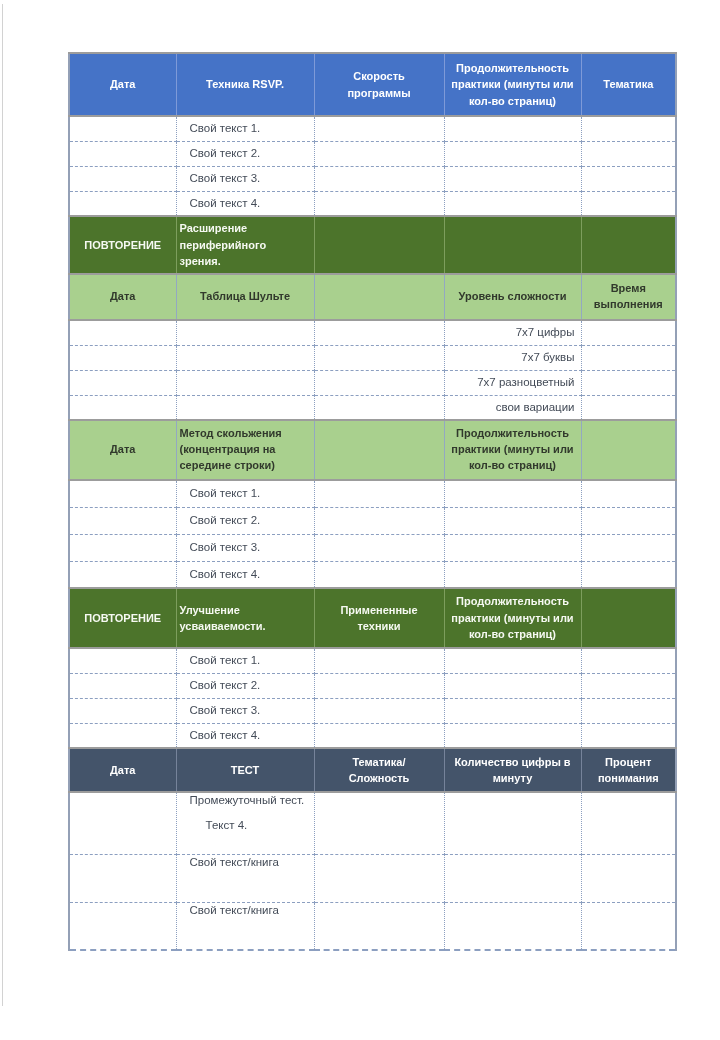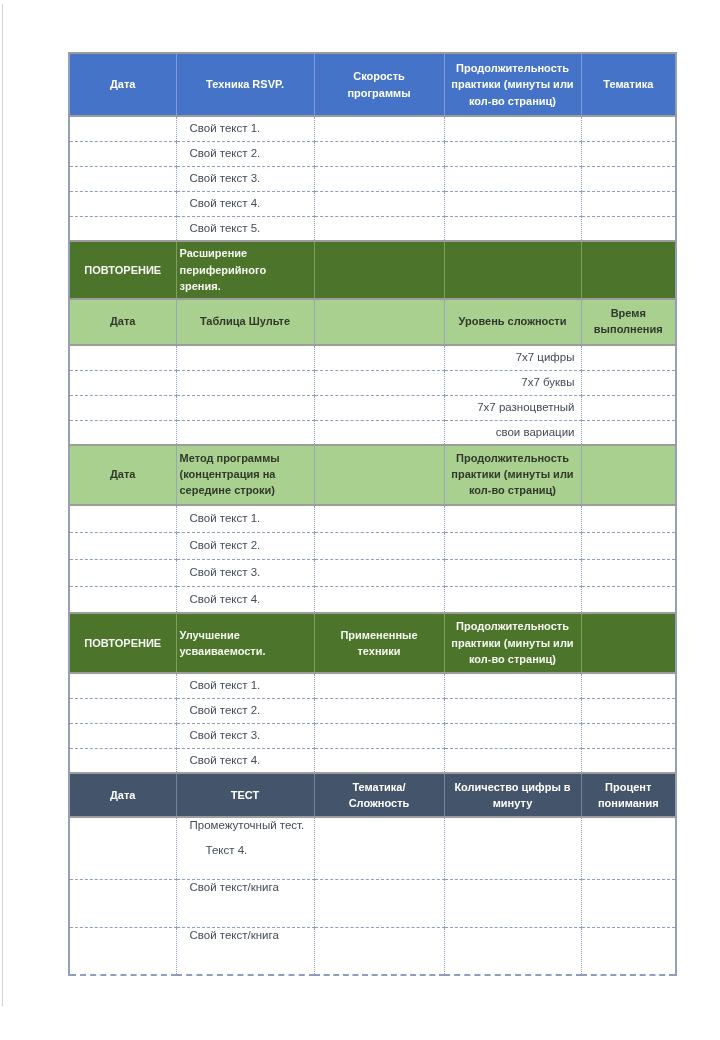--- a/index.html
+++ b/index.html
@@ -87,27 +87,20 @@
           <td class="col-3"></td>
           <td class="col-4"></td>
         </tr>
         <tr class="row-body" style="height: 25px;">
           <td class="col-0"></td>
           <td class="col-1">Свой текст 4.</td>
           <td class="col-2"></td>
           <td class="col-3"></td>
           <td class="col-4"></td>
         </tr>
-        <tr class="row-body" style="height: 25px;">
-          <td class="col-0"></td>
-          <td class="col-1">Свой текст 5.</td>
-          <td class="col-2"></td>
-          <td class="col-3"></td>
-          <td class="col-4"></td>
-        </tr>
         <tr class="row-green-dark" style="height: 58px;">
           <td class="col-0">ПОВТОРЕНИЕ</td>
           <td class="col-1 align-left">Расширение периферийного зрения.</td>
           <td class="col-2"></td>
           <td class="col-3"></td>
           <td class="col-4"></td>
         </tr>
         <tr class="row-green-light" style="height: 46px;">
           <td class="col-0">Дата</td>
           <td class="col-1">Таблица Шульте</td>
@@ -138,21 +131,21 @@
         </tr>
         <tr class="row-body" style="height: 25px;">
           <td class="col-0"></td>
           <td class="col-1"></td>
           <td class="col-2"></td>
           <td class="col-3 align-center">свои вариации</td>
           <td class="col-4"></td>
         </tr>
         <tr class="row-green-light" style="height: 60px;">
           <td class="col-0">Дата</td>
-          <td class="col-1 align-left">Метод программы (концентрация на середине строки)</td>
+          <td class="col-1 align-left">Метод скольжения (концентрация на середине строки)</td>
           <td class="col-2"></td>
           <td class="col-3">Продолжительность практики (минуты или кол-во страниц)</td>
           <td class="col-4"></td>
         </tr>
         <tr class="row-body" style="height: 27px;">
           <td class="col-0"></td>
           <td class="col-1">Свой текст 1.</td>
           <td class="col-2"></td>
           <td class="col-3"></td>
           <td class="col-4"></td>

